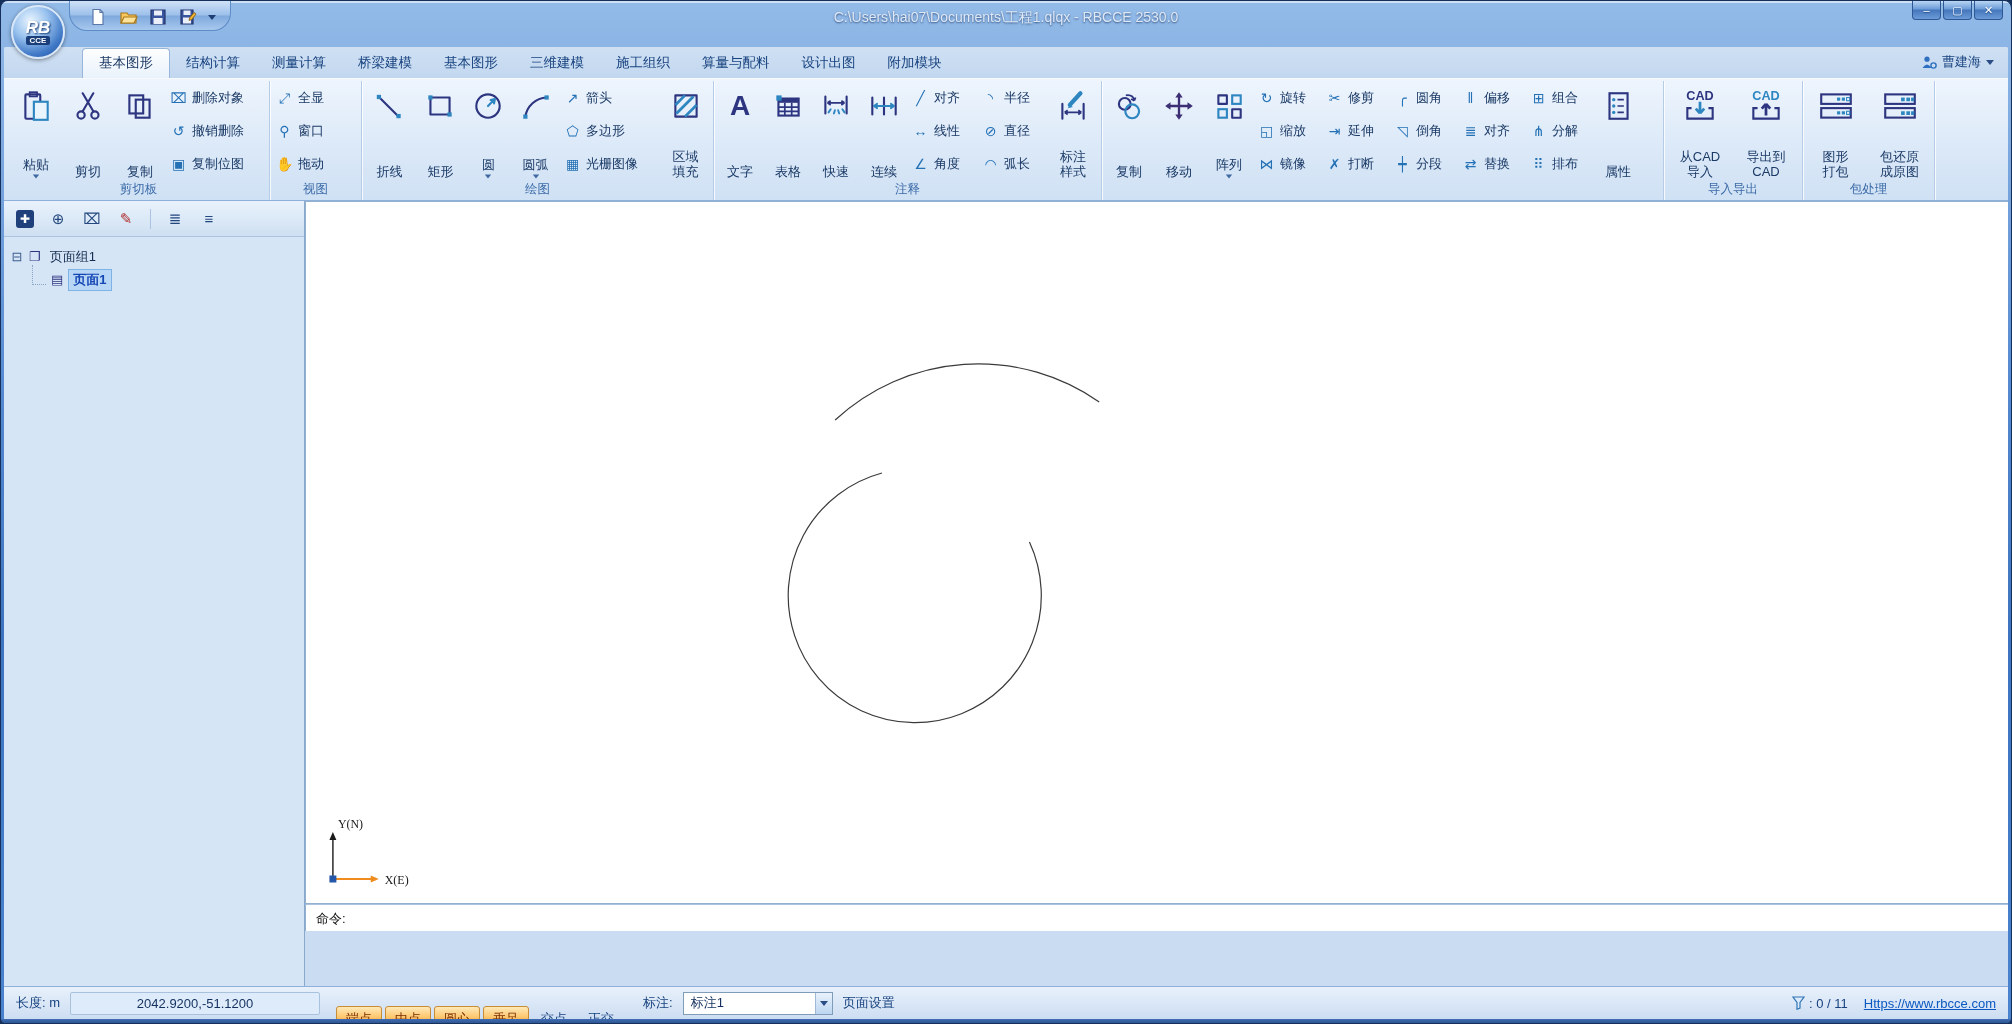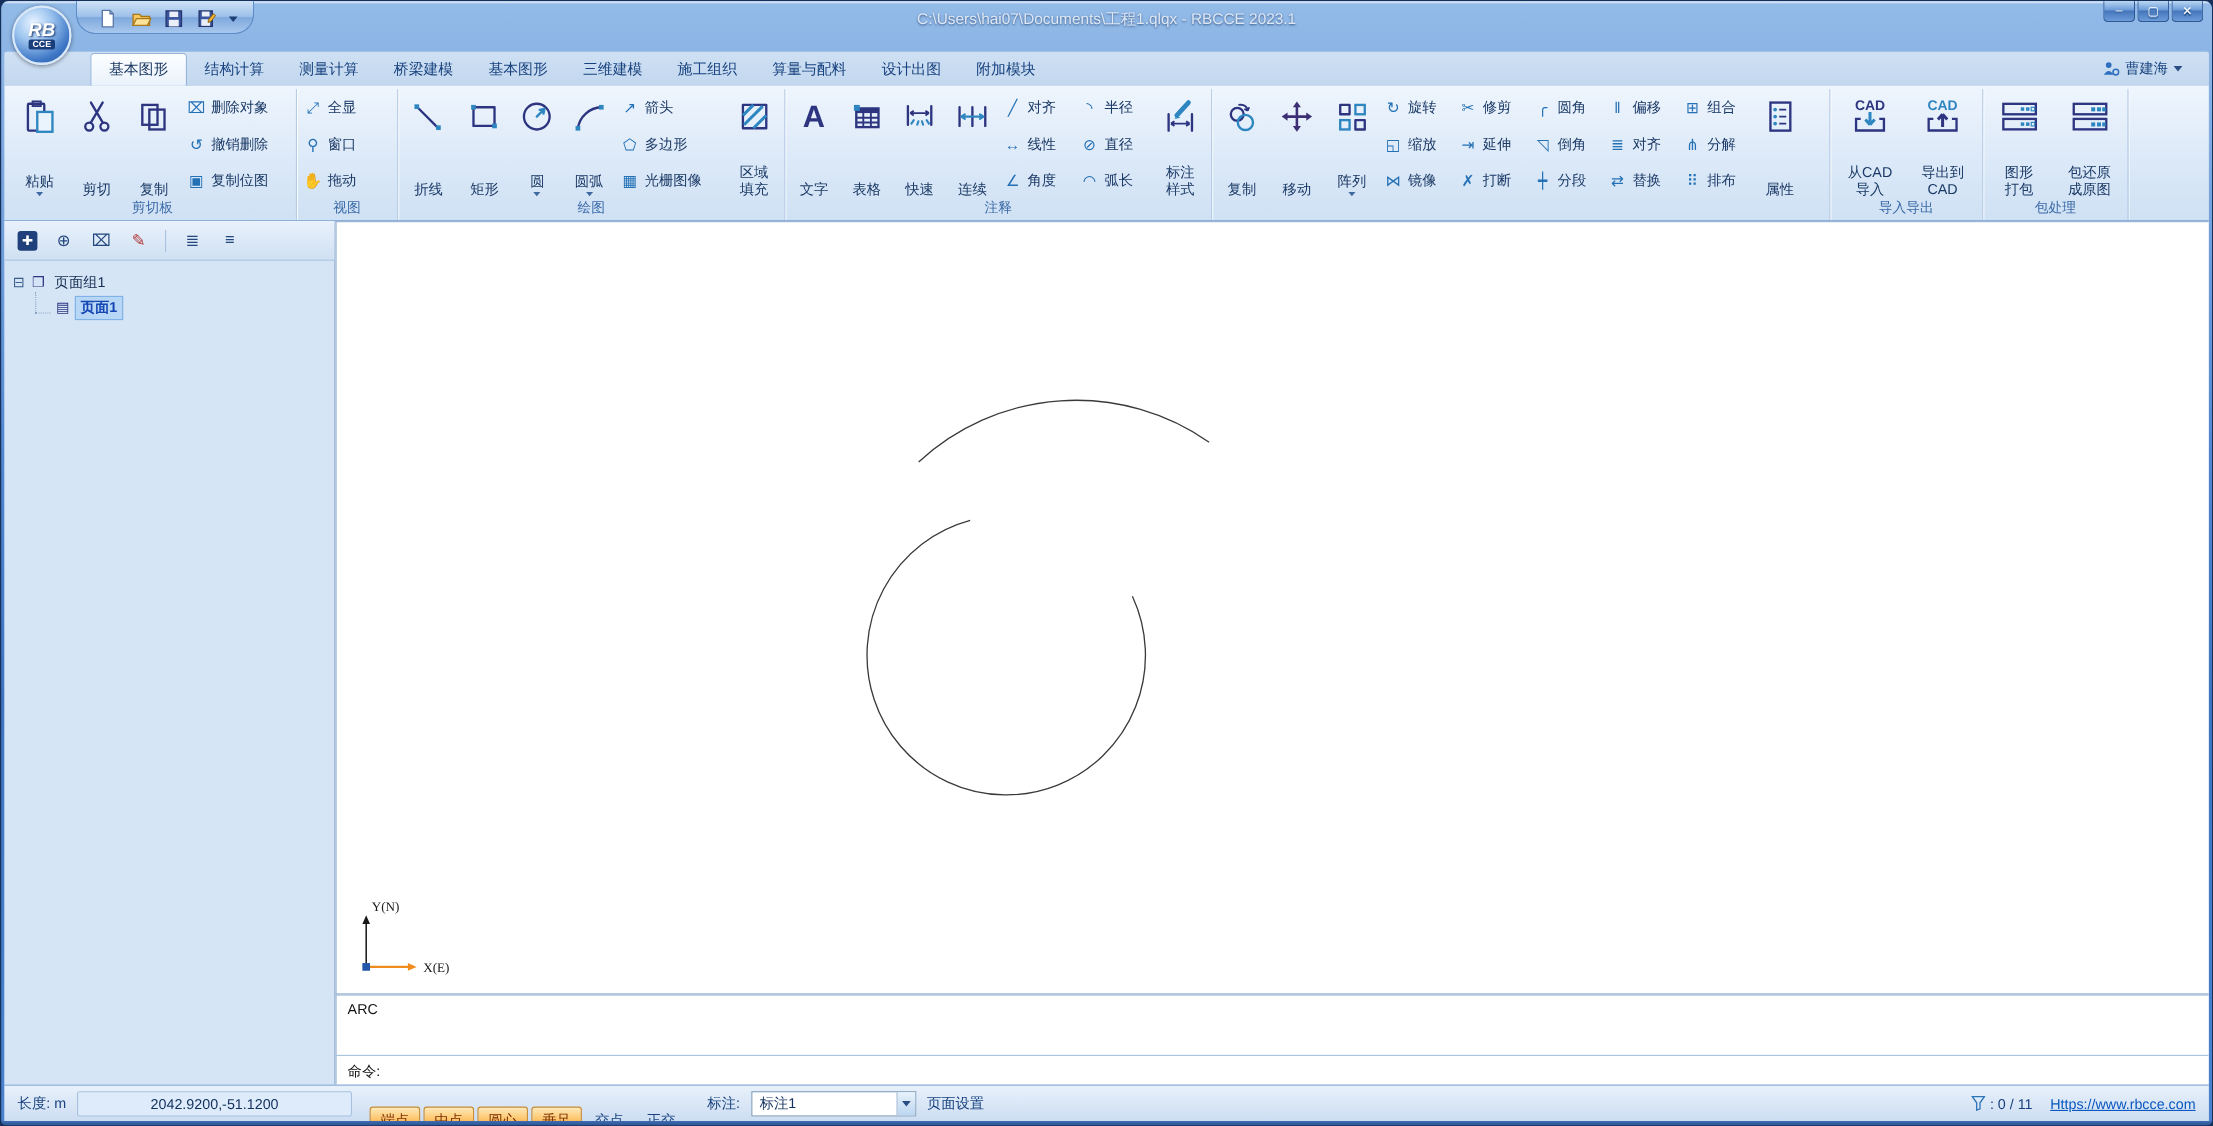--- a/index.html
+++ b/index.html
@@ -32,21 +32,21 @@
             background:linear-gradient(#b9d6f3,#6b9bd8 45%,#4576bb 50%,#6b9bd8);
             color:#fff; font-size:11px; display:flex; align-items:center; justify-content:center; text-shadow:0 1px 1px #234b85; }
 
   
   .frame { margin:0 3px; height:972px; background:#c9dcf2; border-radius:2px 2px 0 0; overflow:hidden; display:flex; flex-direction:column; }
 
   
   .tabrow { height:31px; background:linear-gradient(#cfe0f3,#c2d7ef); display:flex; align-items:flex-end; padding-left:78px; position:relative; }
   .tab { padding:5px 16px 6px; font-size:13.5px; color:#17427f; border-radius:4px 4px 0 0; cursor:default;font-family:Liberation Mono, monospace; }
   .tab.active { background:linear-gradient(#fdfeff,#e9f2fb); border:1px solid #98b6da; border-bottom:none; color:#15335e; }
-  .userbox { position:absolute; right:24px; top:6px; display:flex; align-items:center; gap:5px; color:#17427f; font-size:13px; }
+  .userbox { position:absolute; right:14px; top:6px; display:flex; align-items:center; gap:5px; color:#17427f; font-size:13px; }
 
   
   .ribbon { height:123px; background:linear-gradient(#eef5fd,#dcE9f8 55%,#cfe1f4); border-top:1px solid #f6fafe; border-bottom:1px solid #8fb0d8; display:flex; align-items:stretch; padding:2px 2px 0 4px; }
   .rgroup { display:flex; flex-direction:column; border-right:1px solid #b6cbe5; box-shadow:1px 0 0 rgba(255,255,255,.8); padding:0 2px; }
   .gcontent { height:100px; display:flex; align-items:stretch; padding-top:2px; }
   .glabel { height:18px; text-align:center; font-size:12.5px; color:#3c6ba8; line-height:17px; }
   .bbtn { width:52px; display:flex; flex-direction:column; align-items:center; padding:3px 1px 2px; border-radius:3px; }
   .bbtn .bico { height:40px; display:flex; align-items:center; justify-content:center; }
   .blabel { margin-top:auto; font-size:13px; color:#1b3a66; line-height:15px; text-align:center; white-space:nowrap; }
   .bbtn .caret { margin-top:2px; border-top-color:#3f69a0; transform:scale(.8); }
@@ -130,21 +130,21 @@
       <span class="qbtn">
         <svg class="icon" width="18" height="18" viewBox="0 0 18 18">
           <path d="M2 2 H14 V16 H2 Z" fill="#3a55a0" stroke="#24356b" stroke-width="1.2"></path>
           <rect x="4.5" y="2.5" width="7" height="4.5" fill="#e9eef8"></rect>
           <rect x="4" y="9.5" width="8" height="6" fill="#e9eef8"></rect>
           <path d="M10.5 10 L15 4.5 l2 1.6 L12.8 11.5 l-2.6 .9 Z" fill="#f2b233" stroke="#8a6312" stroke-width="0.9"></path>
         </svg>
       </span>
       <span class="caret"></span>
     </div>
-    <div class="win-title">C:\Users\hai07\Documents\工程1.qlqx - RBCCE 2023.1</div>
+    <div class="win-title">C:\Users\hai07\Documents\工程1.qlqx - RBCCE 2530.0</div>
     <div class="winbtns">
       <span class="winbtn">–</span>
       <span class="winbtn">▢</span>
       <span class="winbtn">✕</span>
     </div>
   </div>
 
   <div class="frame">
 
     <div class="tabrow">
@@ -614,21 +614,20 @@
               <path d="M27 677 V636" stroke="#1a1a1a" stroke-width="1.4"></path>
               <path d="M27 630 l-3.5 8 h7 Z" fill="#1a1a1a"></path>
               <path d="M27 677 H66" stroke="#f08c1e" stroke-width="2"></path>
               <path d="M73 677 l-8 -3.5 v7 Z" fill="#f08c1e"></path>
               <rect x="23.5" y="673.5" width="7" height="7" fill="#2457a8"></rect>
               <text x="32" y="626" font-size="12" fill="#1a1a1a" font-family="Liberation Serif, serif">Y(N)</text>
               <text x="79" y="682" font-size="12" fill="#1a1a1a" font-family="Liberation Serif, serif">X(E)</text>
             </g>
           </svg>
         </div>
-        <div class="arcpanel">ARC</div>
         <div class="cmdpanel">命令:</div>
       </div>
     </div>
 
     <div class="statusbar">
       <span>长度: m</span>
       <div class="coordbox">2042.9200,-51.1200</div>
       <div class="snapbar">
         <span class="snap on">端点</span>
         <span class="snap on">中点</span>

